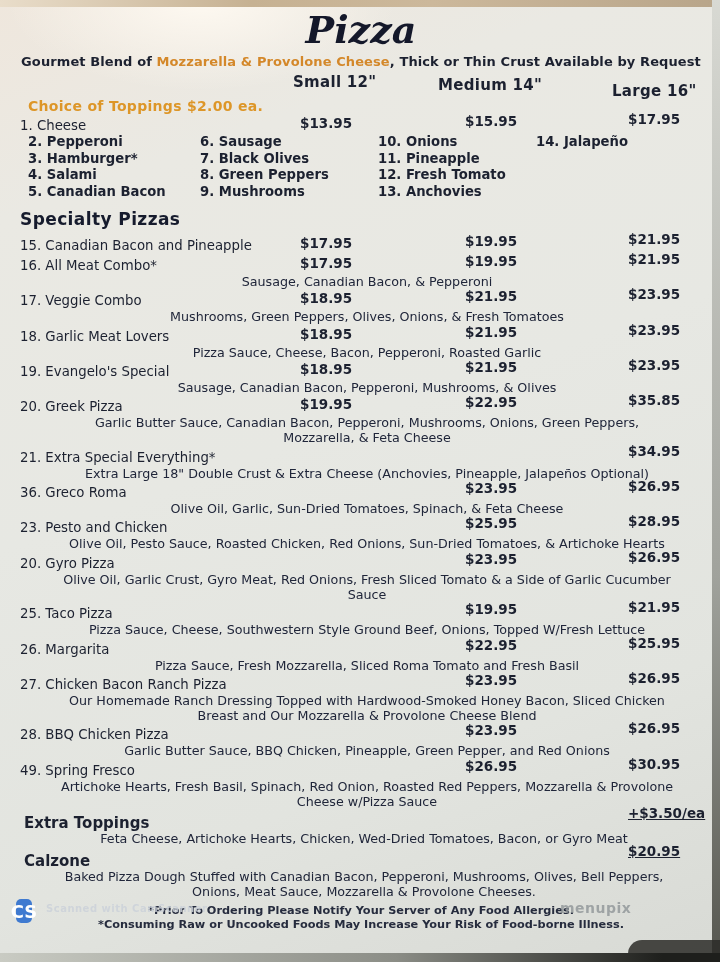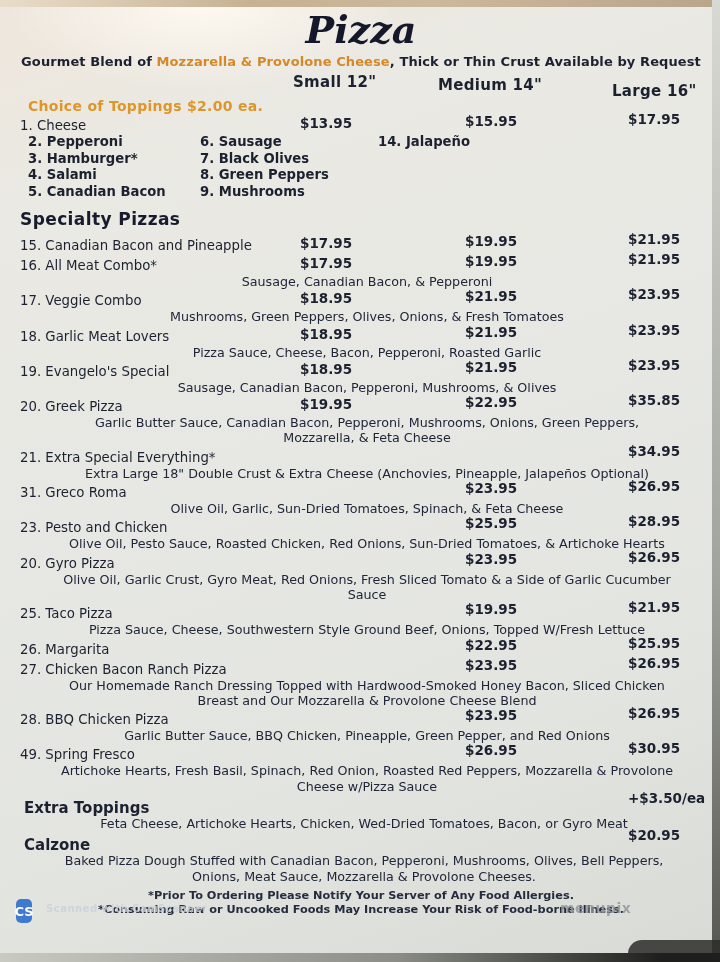--- a/index.html
+++ b/index.html
@@ -43,27 +43,27 @@
   .item-name{font-weight:normal;font-size:13.3px;line-height:17px;margin-left:2px;display:inline-block;}
   .price{position:absolute;font-weight:bold;font-size:13.5px;white-space:nowrap;}
   .p1{left:282px;top:0;}
   .p2{left:447px;top:-2px;}
   .p3{left:610px;top:-4px;}
   .item-desc{margin-left:40px;margin-right:28px;font-size:12.7px;line-height:15.3px;color:#20263a;text-align:center;}
 
   .extra{position:relative;margin-top:4px;}
   .extra-head{position:relative;height:18px;}
   .extra-name{font-weight:bold;font-size:15px;margin-left:6px;}
-  .xprice{top:-8px;}
+  .xprice{top:-8px;text-decoration:underline;}
   .extra .item-desc{margin-left:34px;}
 
   .footer{text-align:center;font-size:11.3px;font-weight:bold;line-height:14px;margin-top:5px;color:#262c3e;}
 
   .scan-badge{position:absolute;left:16px;top:899px;width:16px;height:24px;background:#3f7ad0;
-    border-radius:5px;color:#fff;font-weight:bold;font-size:13px;display:flex;align-items:center;justify-content:center;}
+    border-radius:5px;color:#fff;font-weight:bold;font-size:18px;display:flex;align-items:center;justify-content:center;}
   .scan-text{position:absolute;left:46px;top:903px;color:#ccd2da;font-size:10px;font-weight:bold;opacity:.85;letter-spacing:.5px;}
   .menupix{position:absolute;left:560px;top:900px;color:#8f9598;font-size:14px;font-weight:bold;opacity:.8;letter-spacing:.5px;}
 </style>
 </head>
 <body>
 
 <div class="page">
   <div class="top-strip"></div>
   <div class="right-strip"></div>
 
@@ -93,20 +93,26 @@
             <div class="titem">4. Salami</div>
             <div class="titem">5. Canadian Bacon</div>
           </div>
           <div class="tcol">
             <div class="titem">6. Sausage</div>
             <div class="titem">7. Black Olives</div>
             <div class="titem">8. Green Peppers</div>
             <div class="titem">9. Mushrooms</div>
           </div>
           <div class="tcol">
+            <div class="titem">10. Onions</div>
+            <div class="titem">11. Pineapple</div>
+            <div class="titem">12. Fresh Tomato</div>
+            <div class="titem">13. Anchovies</div>
+          </div>
+          <div class="tcol">
             <div class="titem">14. Jalapeño</div>
           </div>
         </div>
     </div>
 
     <div class="spec-heading">Specialty Pizzas</div>
     <div id="specialty-items">
         <div class="item">
           <div class="item-head"><span class="item-name">15. Canadian Bacon and Pineapple</span><span class="price p1">$17.95</span><span class="price p2">$19.95</span><span class="price p3">$21.95</span></div>
         </div>
@@ -128,37 +134,38 @@
         </div>
         <div class="item">
           <div class="item-head"><span class="item-name">20. Greek Pizza</span><span class="price p1">$19.95</span><span class="price p2">$22.95</span><span class="price p3">$35.85</span></div>
           <div class="item-desc">Garlic Butter Sauce, Canadian Bacon, Pepperoni, Mushrooms, Onions, Green Peppers, Mozzarella, &amp; Feta Cheese</div>
         </div>
         <div class="item">
           <div class="item-head"><span class="item-name">21. Extra Special Everything*</span><span class="price p3">$34.95</span></div>
           <div class="item-desc">Extra Large 18" Double Crust &amp; Extra Cheese (Anchovies, Pineapple, Jalapeños Optional)</div>
         </div>
         <div class="item">
-          <div class="item-head"><span class="item-name">31. Greco Roma</span><span class="price p2">$23.95</span><span class="price p3">$26.95</span></div>
+          <div class="item-head"><span class="item-name">36. Greco Roma</span><span class="price p2">$23.95</span><span class="price p3">$26.95</span></div>
           <div class="item-desc">Olive Oil, Garlic, Sun-Dried Tomatoes, Spinach, &amp; Feta Cheese</div>
         </div>
         <div class="item">
           <div class="item-head"><span class="item-name">23. Pesto and Chicken</span><span class="price p2">$25.95</span><span class="price p3">$28.95</span></div>
           <div class="item-desc">Olive Oil, Pesto Sauce, Roasted Chicken, Red Onions, Sun-Dried Tomatoes, &amp; Artichoke Hearts</div>
         </div>
         <div class="item">
           <div class="item-head"><span class="item-name">20. Gyro Pizza</span><span class="price p2">$23.95</span><span class="price p3">$26.95</span></div>
           <div class="item-desc">Olive Oil, Garlic Crust, Gyro Meat, Red Onions, Fresh Sliced Tomato &amp; a Side of Garlic Cucumber Sauce</div>
         </div>
         <div class="item">
           <div class="item-head"><span class="item-name">25. Taco Pizza</span><span class="price p2">$19.95</span><span class="price p3">$21.95</span></div>
           <div class="item-desc">Pizza Sauce, Cheese, Southwestern Style Ground Beef, Onions, Topped W/Fresh Lettuce</div>
         </div>
         <div class="item">
           <div class="item-head"><span class="item-name">26. Margarita</span><span class="price p2">$22.95</span><span class="price p3">$25.95</span></div>
+          <div class="item-desc">Pizza Sauce, Fresh Mozzarella, Sliced Roma Tomato and Fresh Basil</div>
         </div>
         <div class="item">
           <div class="item-head"><span class="item-name">27. Chicken Bacon Ranch Pizza</span><span class="price p2">$23.95</span><span class="price p3">$26.95</span></div>
           <div class="item-desc">Our Homemade Ranch Dressing Topped with Hardwood-Smoked Honey Bacon, Sliced Chicken Breast and Our Mozzarella &amp; Provolone Cheese Blend</div>
         </div>
         <div class="item">
           <div class="item-head"><span class="item-name">28. BBQ Chicken Pizza</span><span class="price p2">$23.95</span><span class="price p3">$26.95</span></div>
           <div class="item-desc">Garlic Butter Sauce, BBQ Chicken, Pineapple, Green Pepper, and Red Onions</div>
         </div>
         <div class="item">

